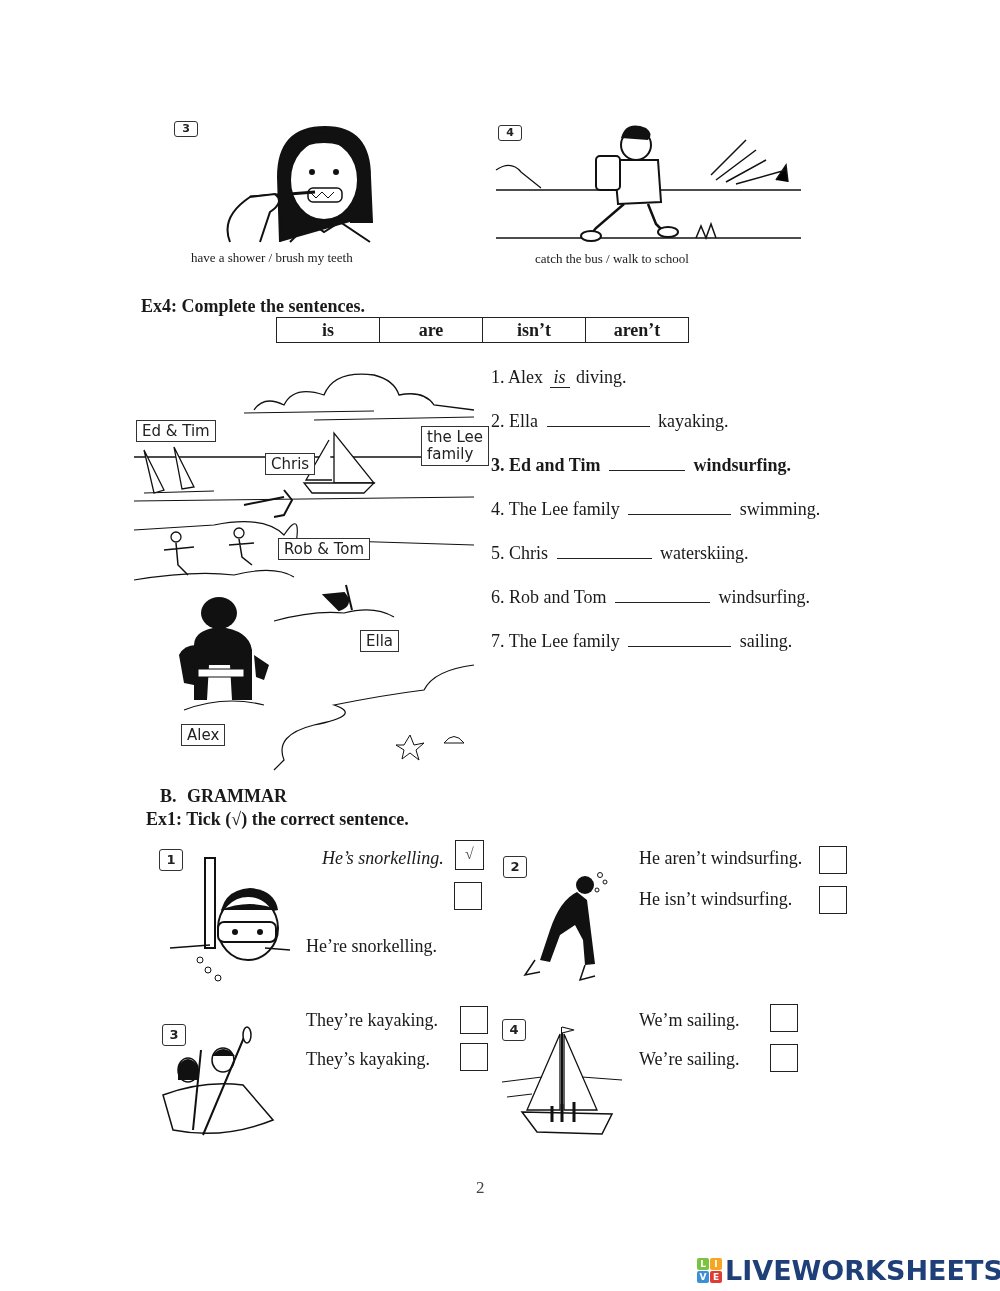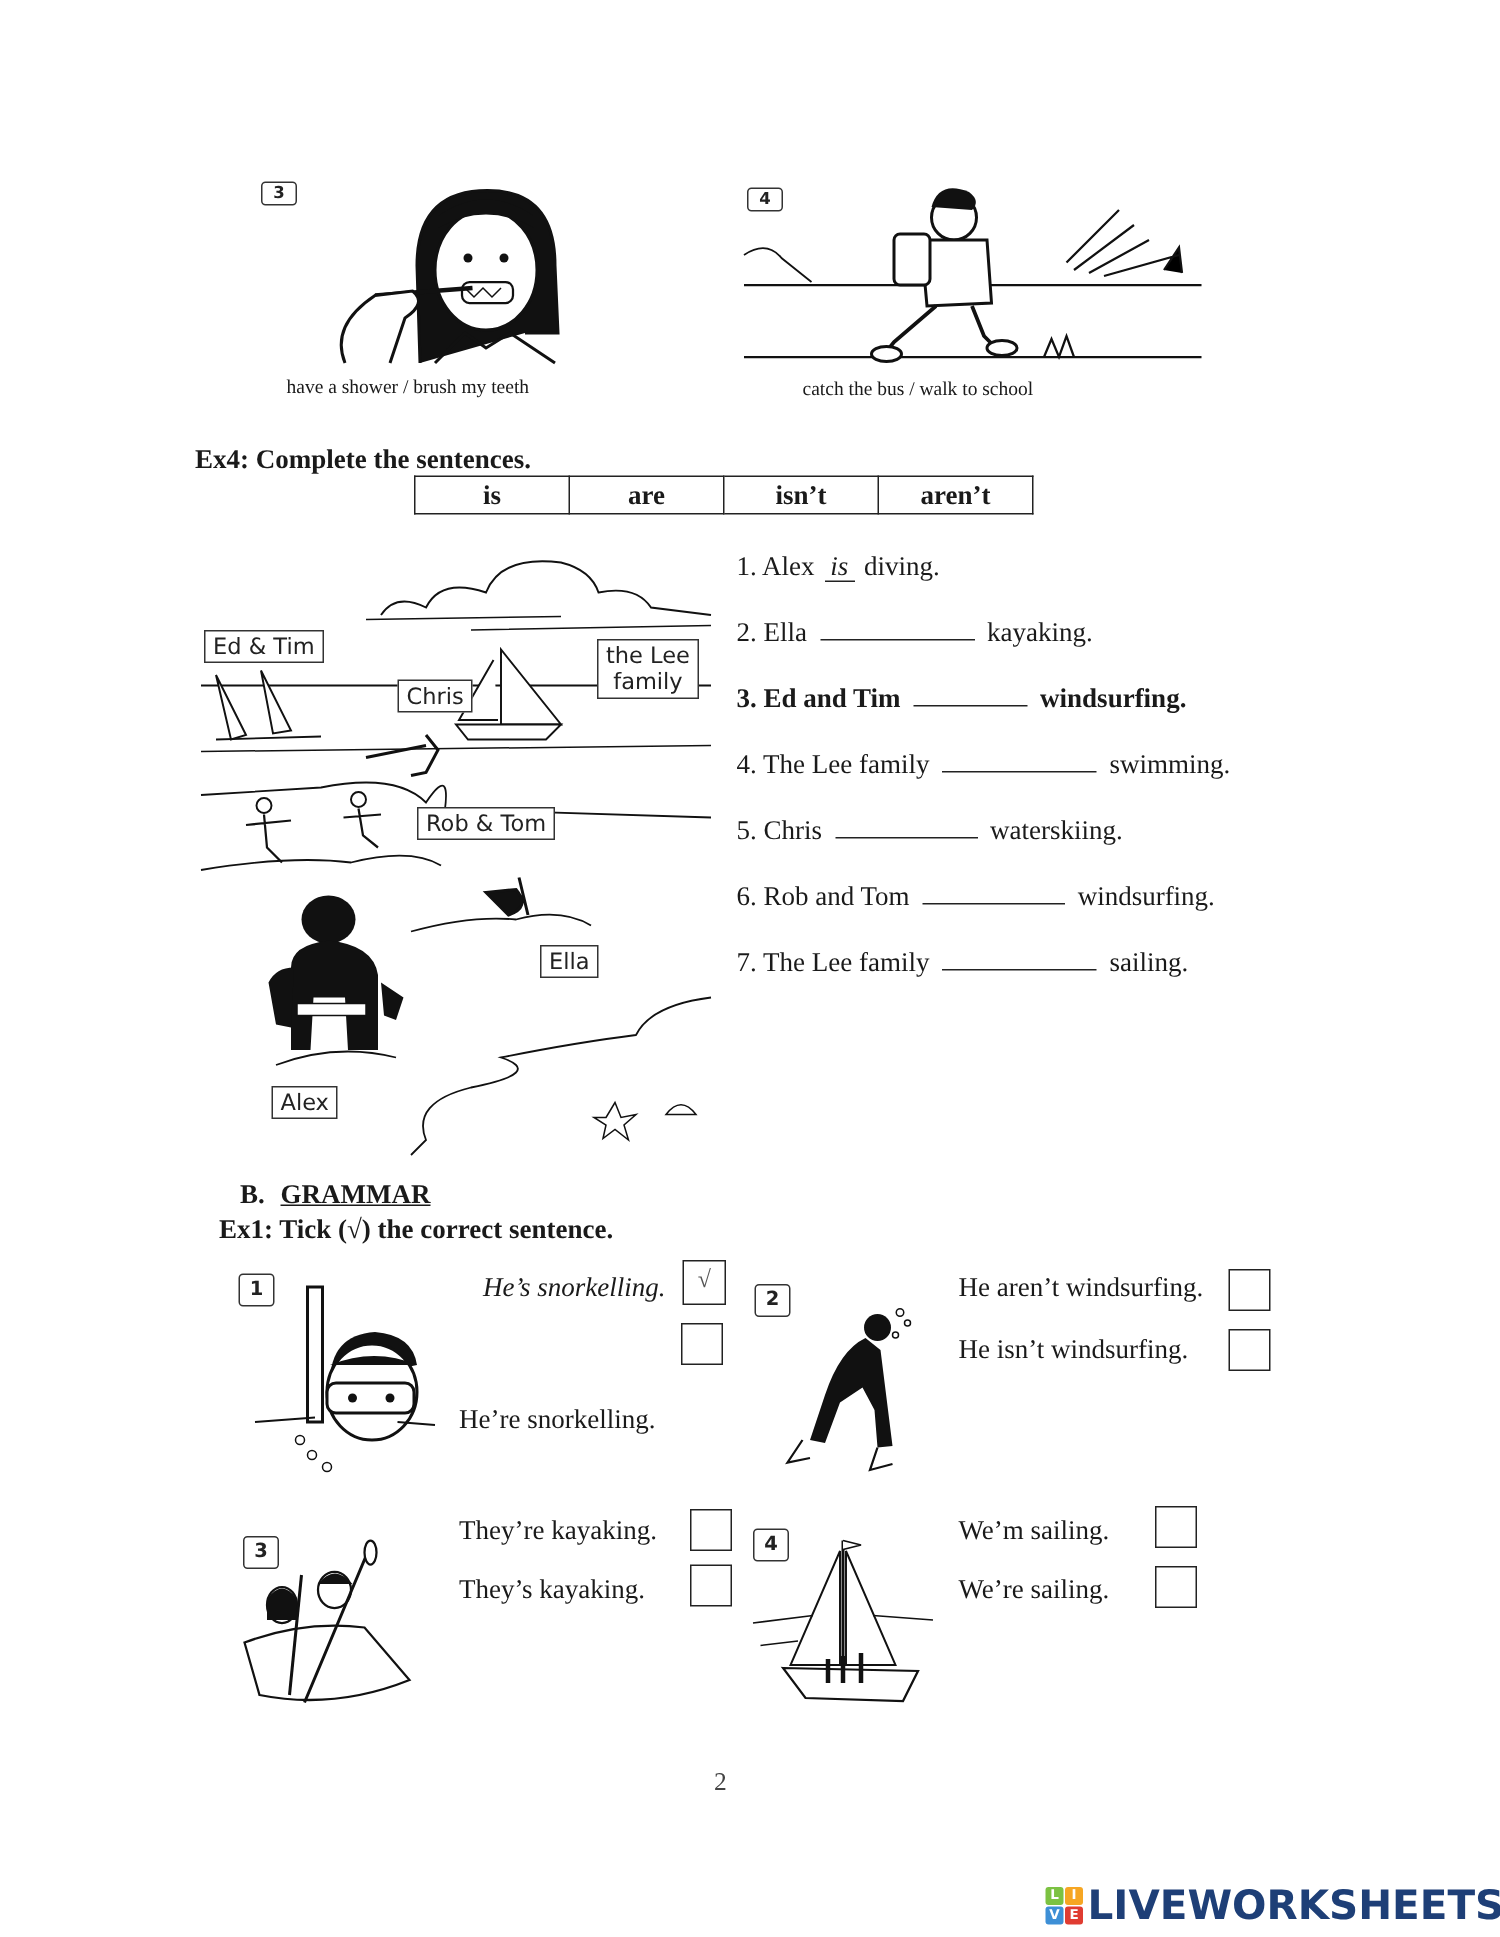--- a/index.html
+++ b/index.html
@@ -77,21 +77,21 @@
     <path d="M118 40 L162 40 L165 82 L122 84 Z" fill="#fff" stroke="#111" stroke-width="2"></path>
     <rect x="100" y="36" width="24" height="34" rx="4" fill="#fff" stroke="#111" stroke-width="2"></rect>
     <path d="M128 84 L100 108 L92 118 M152 84 L160 104 L172 116" stroke="#111" stroke-width="2.5" fill="none"></path>
     <ellipse cx="95" cy="116" rx="10" ry="5" fill="#fff" stroke="#111" stroke-width="2"></ellipse>
     <ellipse cx="172" cy="112" rx="10" ry="5" fill="#fff" stroke="#111" stroke-width="2"></ellipse>
     <path d="M200 118 L205 106 L210 118 L215 104 L220 118" stroke="#111" fill="none" stroke-width="1.5"></path>
   </svg>
   <div class="caption" style="left:535px;top:251px;">catch the bus / walk to school</div>
 </div>
 
-<div class="ex-title" style="left:130px;top:296px;">Ex4: Complete the sentences.</div>
+<div class="ex-title" style="left:141px;top:296px;">Ex4: Complete the sentences.</div>
 
 <table class="wordbank">
   <tbody>
       <tr>
     <td>is</td>
     <td>are</td>
     <td>isn’t</td>
     <td>aren’t</td>
   </tr>
 </tbody>
@@ -134,21 +134,21 @@
     <path d="M50 345 Q90 330 130 340" stroke="#111" fill="none" stroke-width="1.2"></path>
 
     <path d="M340 300 Q300 305 290 325 Q250 330 200 340 Q230 350 180 360 Q140 370 150 395 L140 405" stroke="#111" fill="none" stroke-width="1.2"></path>
 
     <path d="M270 380 L276 370 L280 380 L290 378 L282 385 L285 395 L276 388 L268 394 L270 385 L262 380 Z" fill="#fff" stroke="#111" stroke-width="1"></path>
     <path d="M310 378 Q320 365 330 378 Z" fill="#fff" stroke="#111" stroke-width="1"></path>
   </svg>
 
   <div class="scene-label" style="left:136px;top:420px;">Ed &amp; Tim</div>
   <div class="scene-label" style="left:265px;top:453px;">Chris</div>
-  <div class="scene-label" style="left:398px;top:426px;text-align:center;line-height:17px;padding:2px 5px;">
+  <div class="scene-label" style="left:421px;top:426px;line-height:17px;padding:2px 5px;">
     <div>the Lee</div>
     <div>family</div>
   </div>
   <div class="scene-label" style="left:278px;top:538px;">Rob &amp; Tom</div>
   <div class="scene-label" style="left:360px;top:630px;">Ella</div>
   <div class="scene-label" style="left:181px;top:724px;">Alex</div>
 </div>
 
 <div>
   <div class="sentence" style="top:367px;">
@@ -190,21 +190,21 @@
   <div class="sentence" style="top:631px;">
     <span>7.</span>
     <span>The Lee family</span>
     <span class="blank" style="width:103px;"></span>
     <span>sailing.</span>
   </div>
 </div>
 
 <div class="ex-title" style="left:160px;top:786px;">
   <span>B.</span>
-  <span style="text-decoration:underline;margin-left:6px;text-align:right;">GRAMMAR</span>
+  <span style="margin-left:6px;text-align:right;">GRAMMAR</span>
 </div>
 <div class="ex-title" style="left:146px;top:809px;">Ex1: Tick (√) the correct sentence.</div>
 
 <div>
   <div class="numbox" style="left:159px;top:849px;width:24px;height:22px;line-height:19px;font-size:13px;">1</div>
   <svg style="left:170px;top:850px;" width="120" height="135" viewBox="0 0 120 135">
     <rect x="35" y="8" width="10" height="90" fill="#fff" stroke="#111" stroke-width="2"></rect>
     <path d="M50 72 Q50 40 80 38 Q105 40 108 60" fill="#111"></path>
     <ellipse cx="78" cy="78" rx="30" ry="32" fill="#fff" stroke="#111" stroke-width="2"></ellipse>
     <path d="M50 60 Q80 48 108 60" fill="#111"></path>

